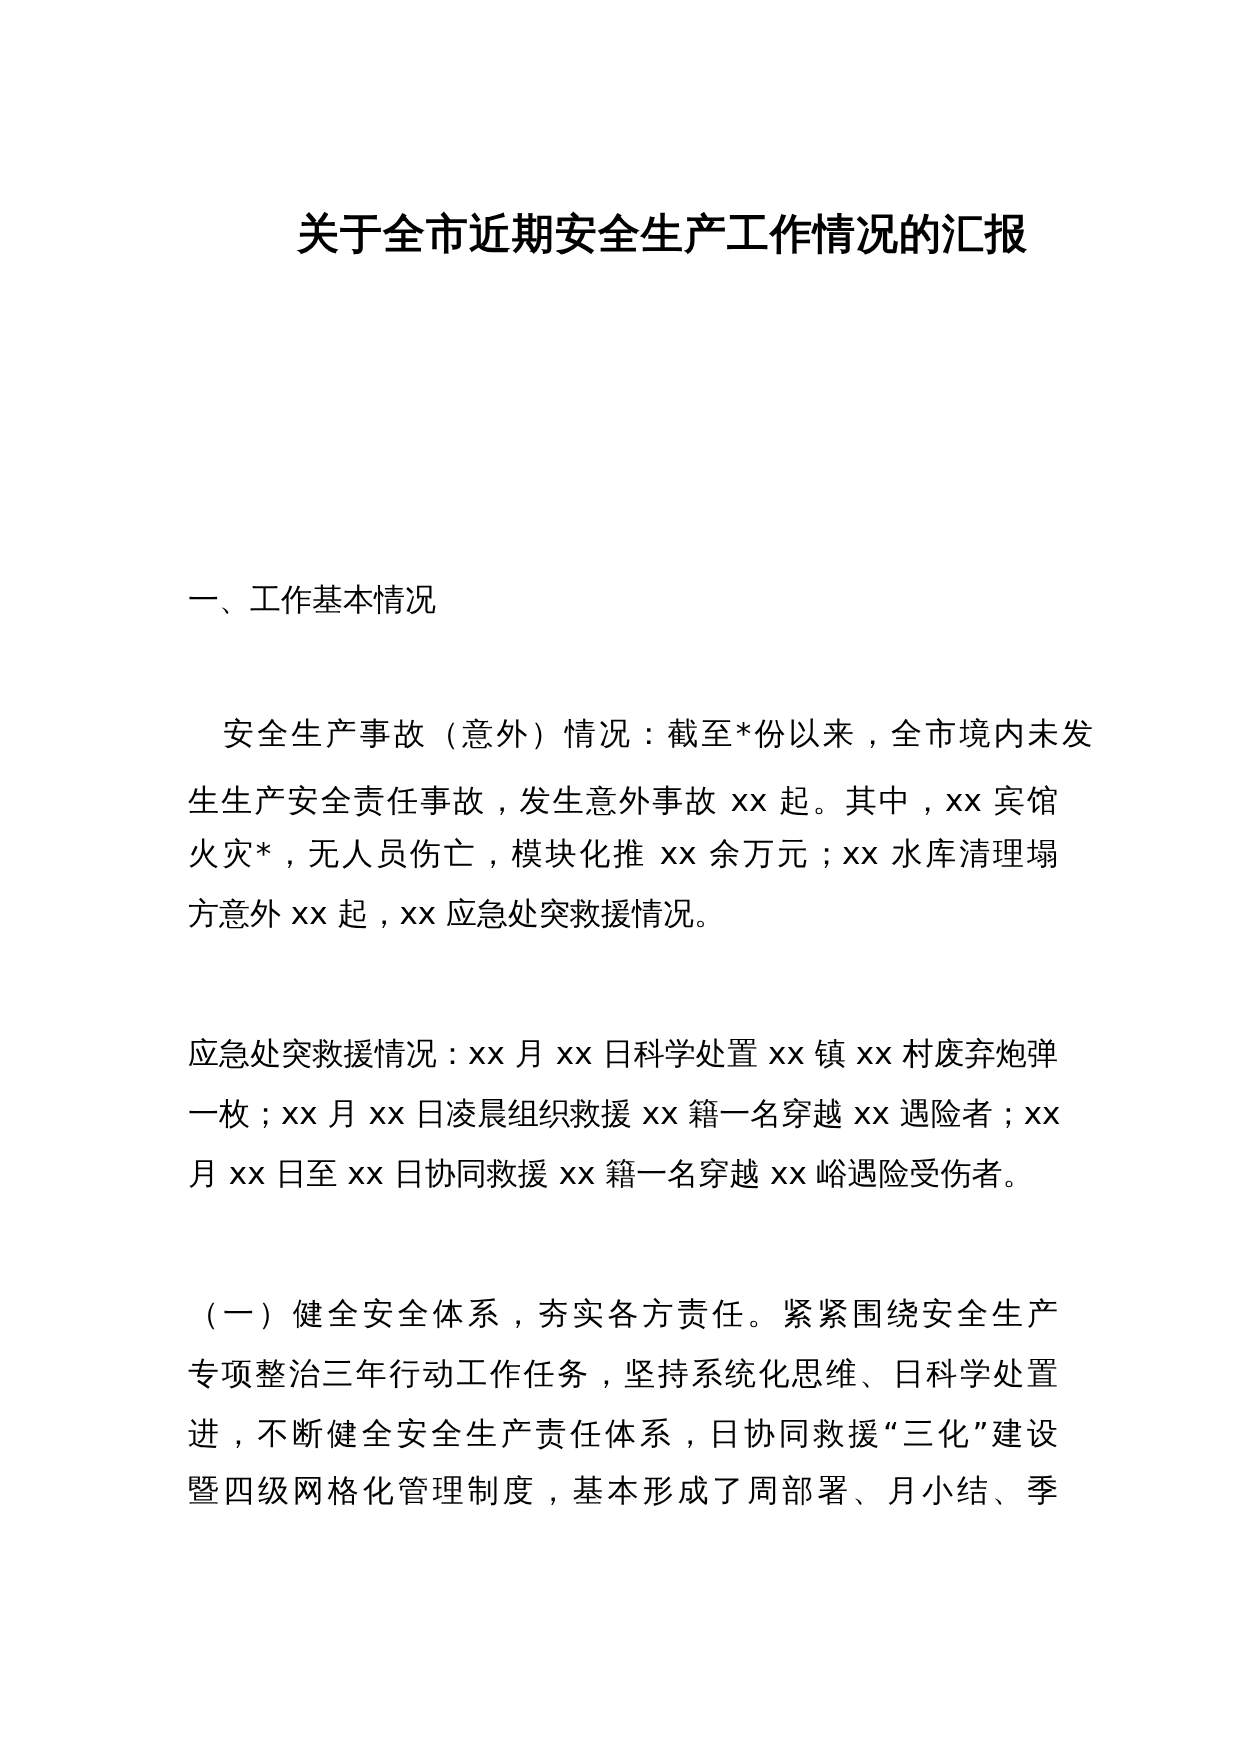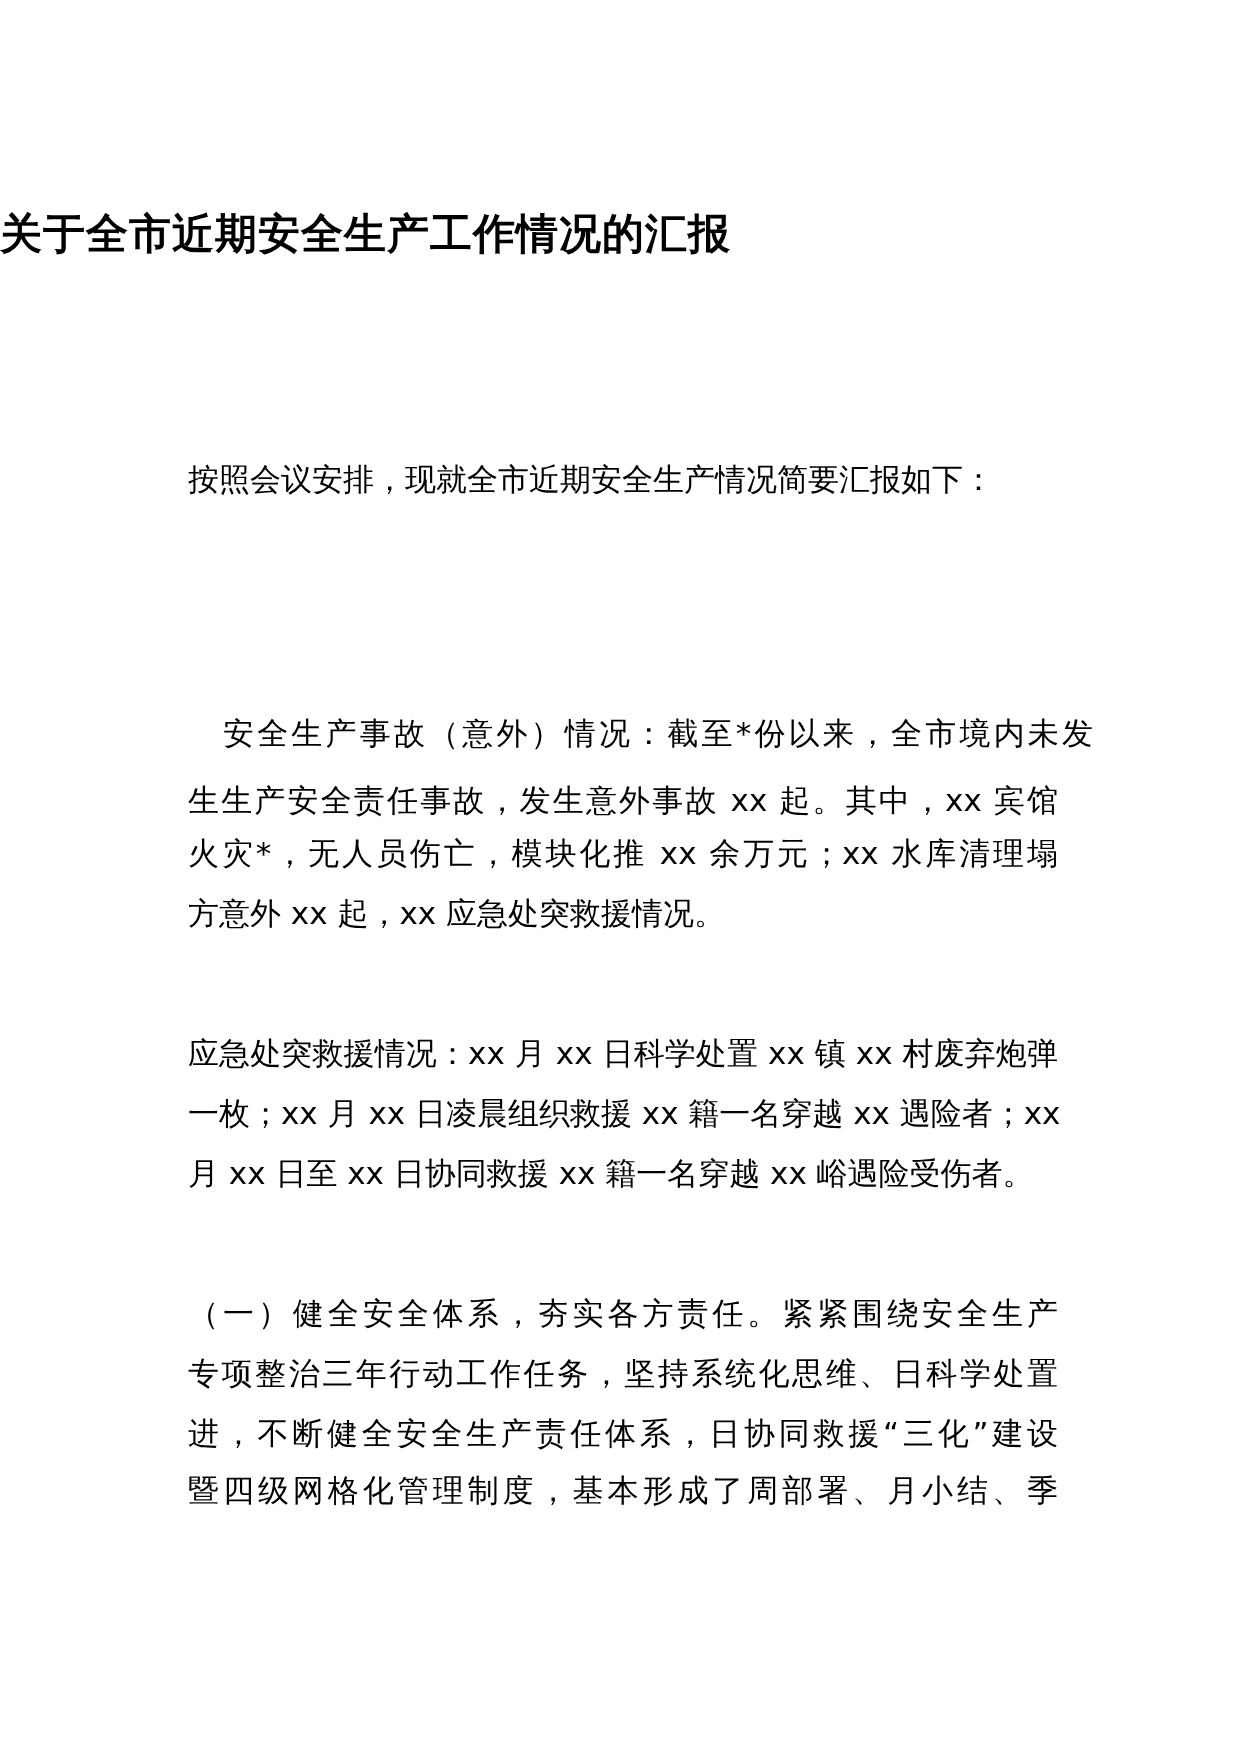--- a/index.html
+++ b/index.html
@@ -18,23 +18,23 @@
     .page {
       position: absolute;
       left: 0; top: 0;
       width: 1240px;
       height: 1754px;
       background: #ffffff;
     }
     .title {
       position: absolute;
       top: 206px;
-      left: 0;
+      left: 12px;
       width: 1016px;
-      text-align: left;
+      text-align: right;
       font-size: 42px;
       font-weight: bold;
       line-height: 56px;
       letter-spacing: 1px;
     }
     .line {
       position: absolute;
       left: 188px;
       width: 870px;
       font-size: 31px;
@@ -47,22 +47,22 @@
       text-align-last: left;
     }
   </style>
 </head>
 <body>
 
 <div class="page">
 
   <div class="title">关于全市近期安全生产工作情况的汇报</div>
 
-  <div class="line last" style="top:459px;">按照会议安排，现就全市近期安全生产情况简要汇报如下：</div>
 
+  <div class="line last" style="top:579px;">一、工作基本情况</div>
 
   <div>
     <div class="line" style="top:713px;margin-left:35px;">安全生产事故（意外）情况：截至*份以来，全市境内未发</div>
     <div class="line" style="top:756px;margin-top:24px;">生生产安全责任事故，发生意外事故 xx 起。其中，xx 宾馆</div>
     <div class="line" style="top:833px;">火灾*，无人员伤亡，模块化推 xx 余万元；xx 水库清理塌</div>
     <div class="line last" style="top:893px;">方意外 xx 起，xx 应急处突救援情况。</div>
   </div>
 
   <div>
     <div class="line" style="top:1033px;">应急处突救援情况：xx 月 xx 日科学处置 xx 镇 xx 村废弃炮弹</div>

